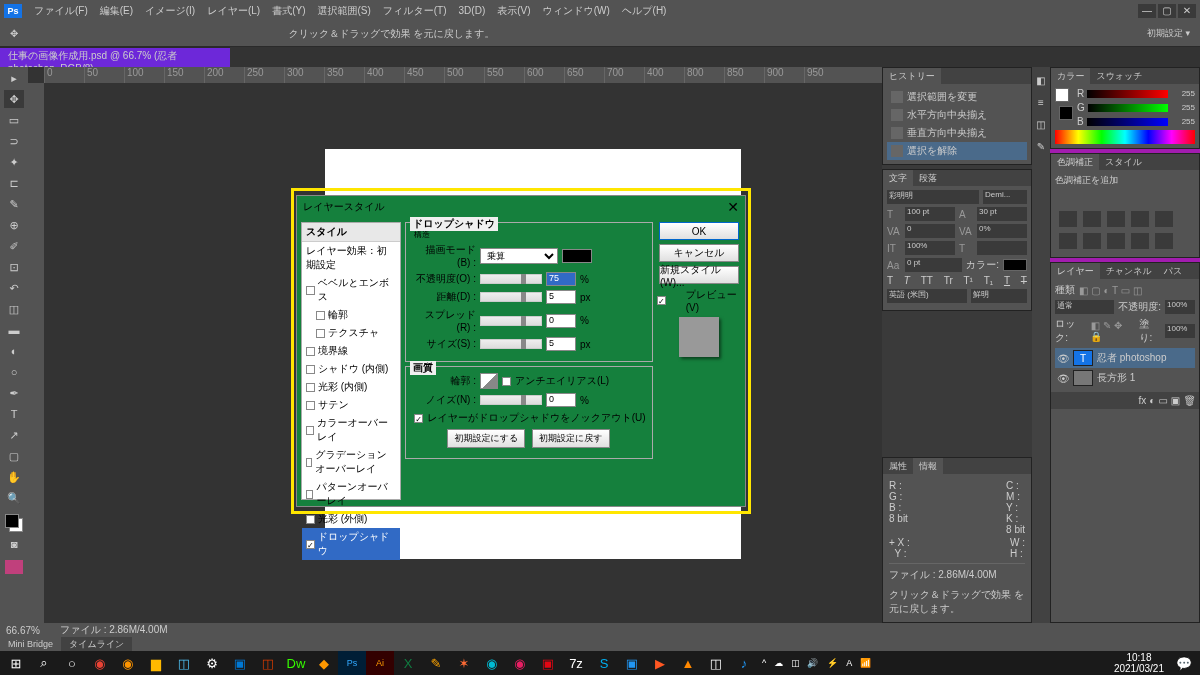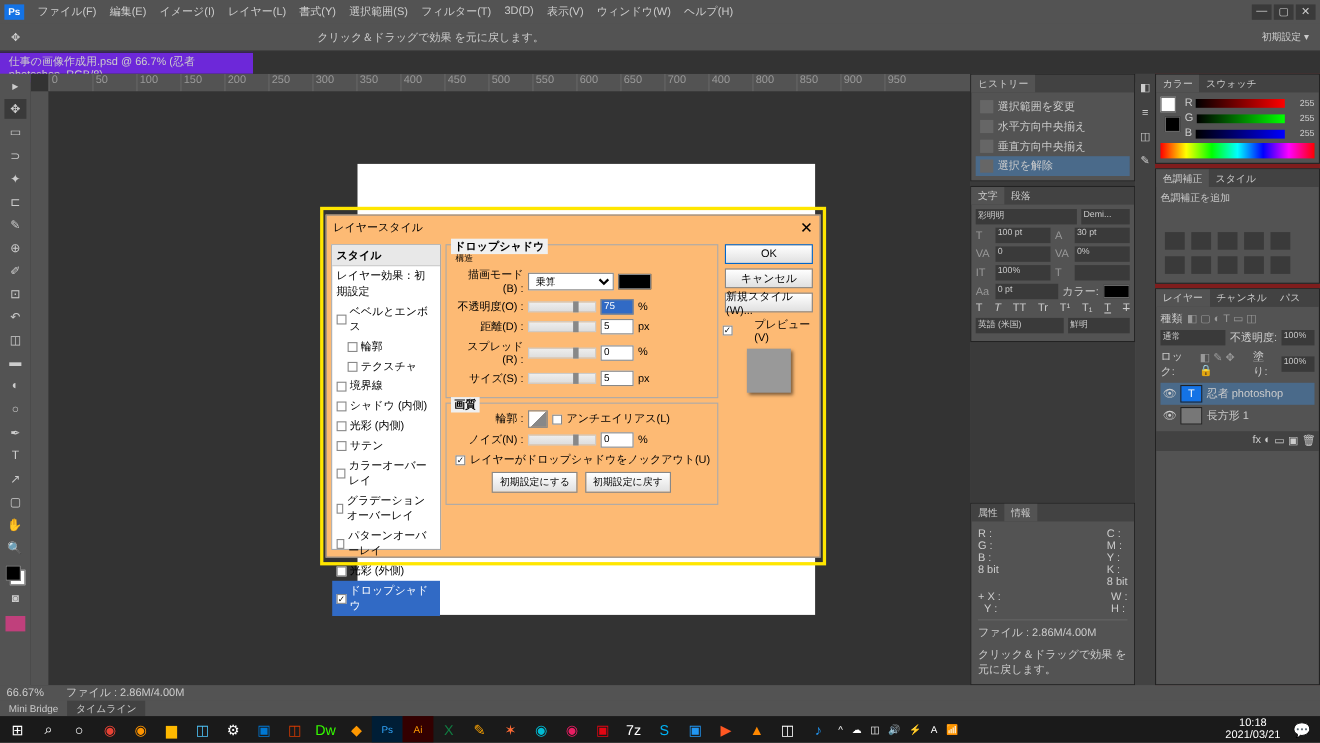--- a/index.html
+++ b/index.html
@@ -21,21 +21,21 @@
 .cs-fg{width:14px;height:14px;background:#000;border:1px solid #888;position:absolute;top:0;left:0;z-index:1}
 .cs-bg{width:14px;height:14px;background:#fff;border:1px solid #888;position:absolute;bottom:0;right:0}
 .canvas-area{flex:1;background:#333333;position:relative;overflow:hidden}
 .ruler-h{position:absolute;top:0;left:16px;right:0;height:16px;background:#535353;display:flex;color:#999;font-size:8px;overflow:hidden}
 .ruler-h span{width:40px;text-align:left;padding-left:2px;border-left:1px solid #666}
 .ruler-v{position:absolute;top:16px;left:0;width:16px;bottom:0;background:#535353}
 .canvas-white{position:absolute;top:82px;left:297px;width:416px;height:410px;background:#fff}
 .panels-col1{width:150px;background:#3a3a3a;display:flex;flex-direction:column;gap:4px}
 .panels-col2{width:18px;background:#424242;display:flex;flex-direction:column;align-items:center;padding-top:6px;gap:8px}
 .pc2-icon{width:14px;height:14px;color:#ccc;display:flex;align-items:center;justify-content:center}
-.panels-col3{width:150px;background:#7f1d1d;display:flex;flex-direction:column;gap:4px}
+.panels-col3{width:150px;background:#a21caf;display:flex;flex-direction:column;gap:4px}
 .panel{background:#535353;border:1px solid #222}
 .panel-tabs{display:flex;background:#424242;height:16px}
 .ptab{padding:0 6px;color:#ccc;height:16px;display:flex;align-items:center;font-size:9px}
 .ptab.active{background:#535353}
 .panel-body{padding:4px}
 .hist-row{display:flex;align-items:center;padding:2px 4px;color:#ccc;font-size:9px;gap:4px}
 .hist-row.sel{background:#4a6a8a}
 .hist-icon{width:12px;height:12px;background:#666}
 .char-row{display:flex;gap:4px;margin-bottom:3px;align-items:center}
 .char-field{background:#3a3a3a;flex:1;height:14px;padding:0 2px;color:#ccc;font-size:8px}
@@ -58,21 +58,21 @@
 .status-bar{position:absolute;bottom:38px;left:0;right:0;height:14px;background:#535353;display:flex;align-items:center;padding:0 6px;color:#ccc;font-size:9px}
 .bottom-tabs{position:absolute;bottom:24px;left:0;display:flex;height:14px}
 .btab{padding:0 8px;background:#424242;color:#ccc;font-size:9px;display:flex;align-items:center}
 .btab.active{background:#535353}
 .taskbar{position:absolute;bottom:0;left:0;right:0;height:24px;background:#1a1a1a;display:flex;align-items:center;padding:0 2px}
 .tb-icon{width:28px;height:24px;display:flex;align-items:center;justify-content:center;color:#fff;font-size:13px}
 .tb-clock{margin-left:auto;color:#fff;font-size:9px;text-align:center;padding:0 6px;line-height:1.1}
 .tray{color:#fff;font-size:9px;padding:0 4px}
 
 .highlight-box{position:absolute;top:188px;left:291px;width:460px;height:326px;border:3px solid #ffe600;z-index:100;pointer-events:none}
-.dialog{position:absolute;top:195px;left:296px;width:450px;height:312px;background:#fdba74;border:1px solid #888;z-index:50;color:#000}
+.dialog{position:absolute;top:195px;left:296px;width:450px;height:312px;background:#15803d;border:1px solid #888;z-index:50;color:#000}
 .dlg-title{height:22px;display:flex;align-items:center;padding:0 6px;font-size:11px}
 .dlg-close{margin-left:auto;font-size:14px;cursor:default}
 .dlg-body{display:flex;padding:4px;gap:4px;height:286px}
 .dlg-left{width:100px;border:1px solid #aaa;background:#fff;font-size:9px}
 .dlg-left-hdr{background:#e8e8e8;padding:2px 4px;border-bottom:1px solid #ccc;font-weight:bold}
 .dlg-style{padding:2px 4px;display:flex;align-items:center;gap:3px}
 .dlg-style.sel{background:#316ac5;color:#fff}
 .dlg-chk{width:9px;height:9px;border:1px solid #888;background:#fff;display:inline-block}
 .dlg-chk.on::after{content:"✓";font-size:8px;color:#000;position:relative;top:-2px}
 .dlg-mid{flex:1;display:flex;flex-direction:column;gap:4px}

